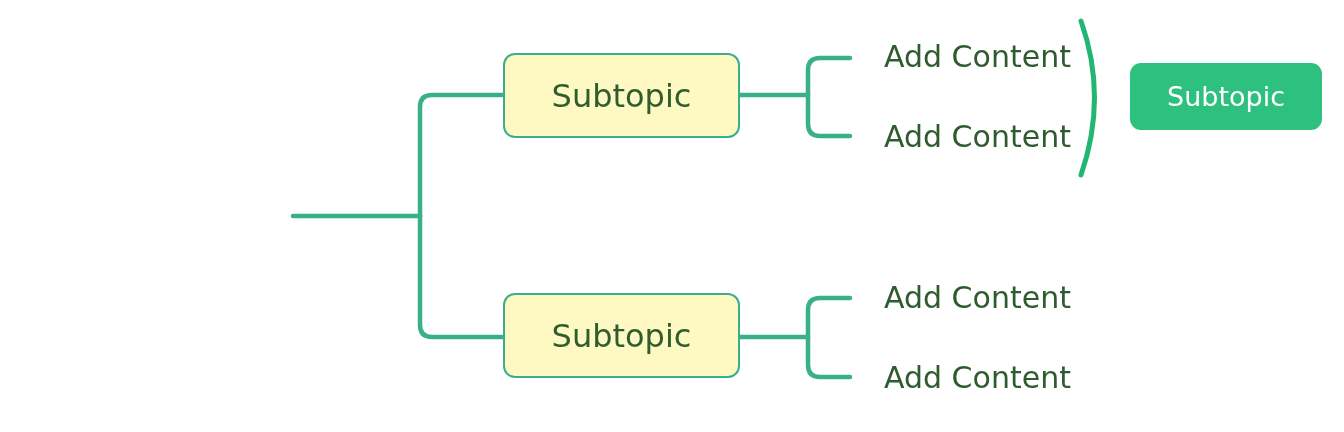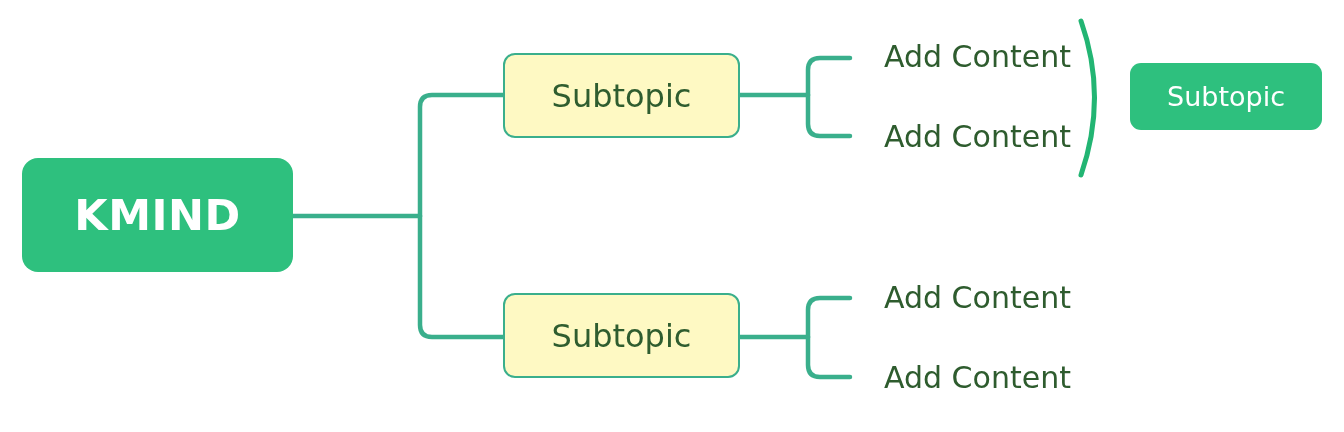--- a/index.html
+++ b/index.html
@@ -110,23 +110,20 @@
       <path d="M808,95 L808,124 Q808,136 820,136 L850,136"></path>
 
       <path d="M740,337 L808,337"></path>
       <path d="M808,337 L808,310 Q808,298 820,298 L850,298"></path>
       <path d="M808,337 L808,365 Q808,377 820,377 L850,377"></path>
     </g>
 
     <path d="M1081,21 Q1108,97 1081,175" fill="none" stroke="#22b573" stroke-width="5" stroke-linecap="round"></path>
   </svg>
 
-  <div class="node node-root">
-    <span>KMIND</span>
-  </div>
 
   <div class="node node-subtopic top">
     <span>Subtopic</span>
   </div>
 
   <div class="node node-subtopic bottom">
     <span>Subtopic</span>
   </div>
 
   <div class="leaf-label l1">Add Content</div>

